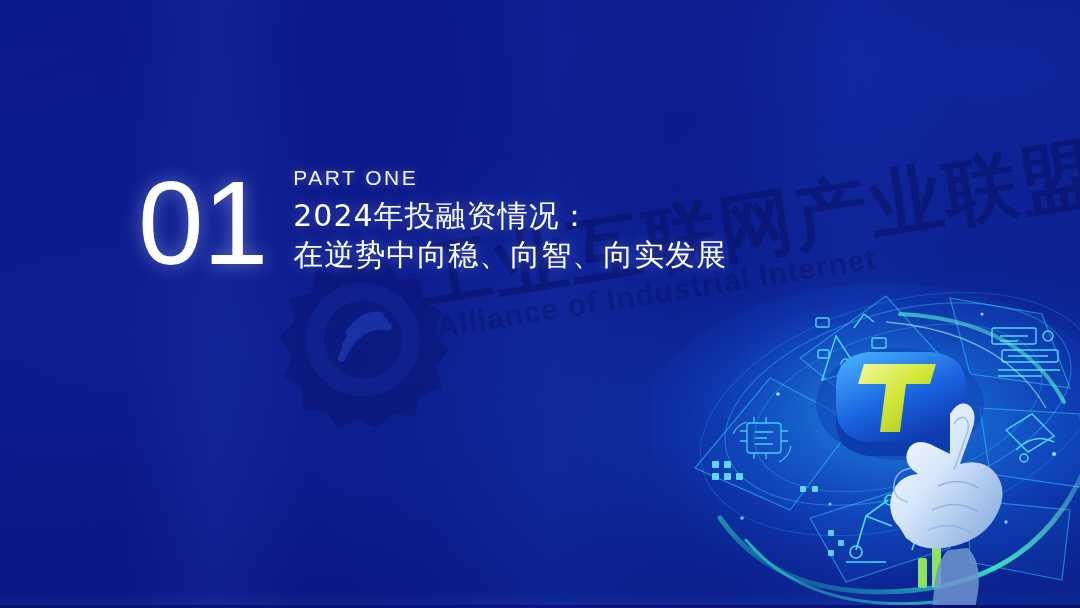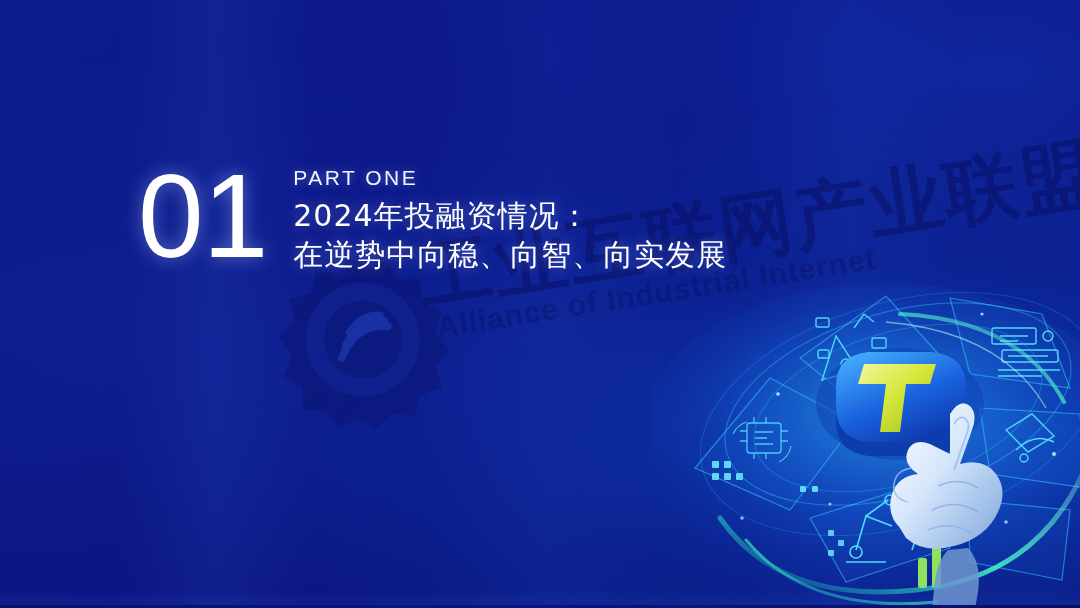--- a/index.html
+++ b/index.html
@@ -37,21 +37,21 @@
   }
   .wm-en{
     position:absolute;left:160px;top:168px;
     font-size:30px;font-weight:bold;letter-spacing:1px;
     color:rgba(10,18,104,0.46);
     white-space:nowrap;
   }
   .wm-logo{position:absolute;left:-5px;top:95px;width:180px;height:180px;opacity:.5;}
 
   
-  .headline{position:absolute;left:138px;top:160px;display:flex;align-items:center;}
+  .headline{position:absolute;left:138px;top:160px;display:flex;align-items:flex-end;}
   .numeral{
     font-size:118px;line-height:0.86;font-weight:300;color:#ffffff;
     letter-spacing:-1px;
     font-family:"Liberation Sans","DejaVu Sans",sans-serif;
     text-shadow:0 0 18px rgba(190,215,255,0.45);
   }
   .titles{margin-left:26px;padding-top:6px;}
   .eyebrow{
     font-size:21px;letter-spacing:2.5px;color:#f2f5ff;font-weight:400;
     text-shadow:0 0 10px rgba(170,200,255,0.45);

